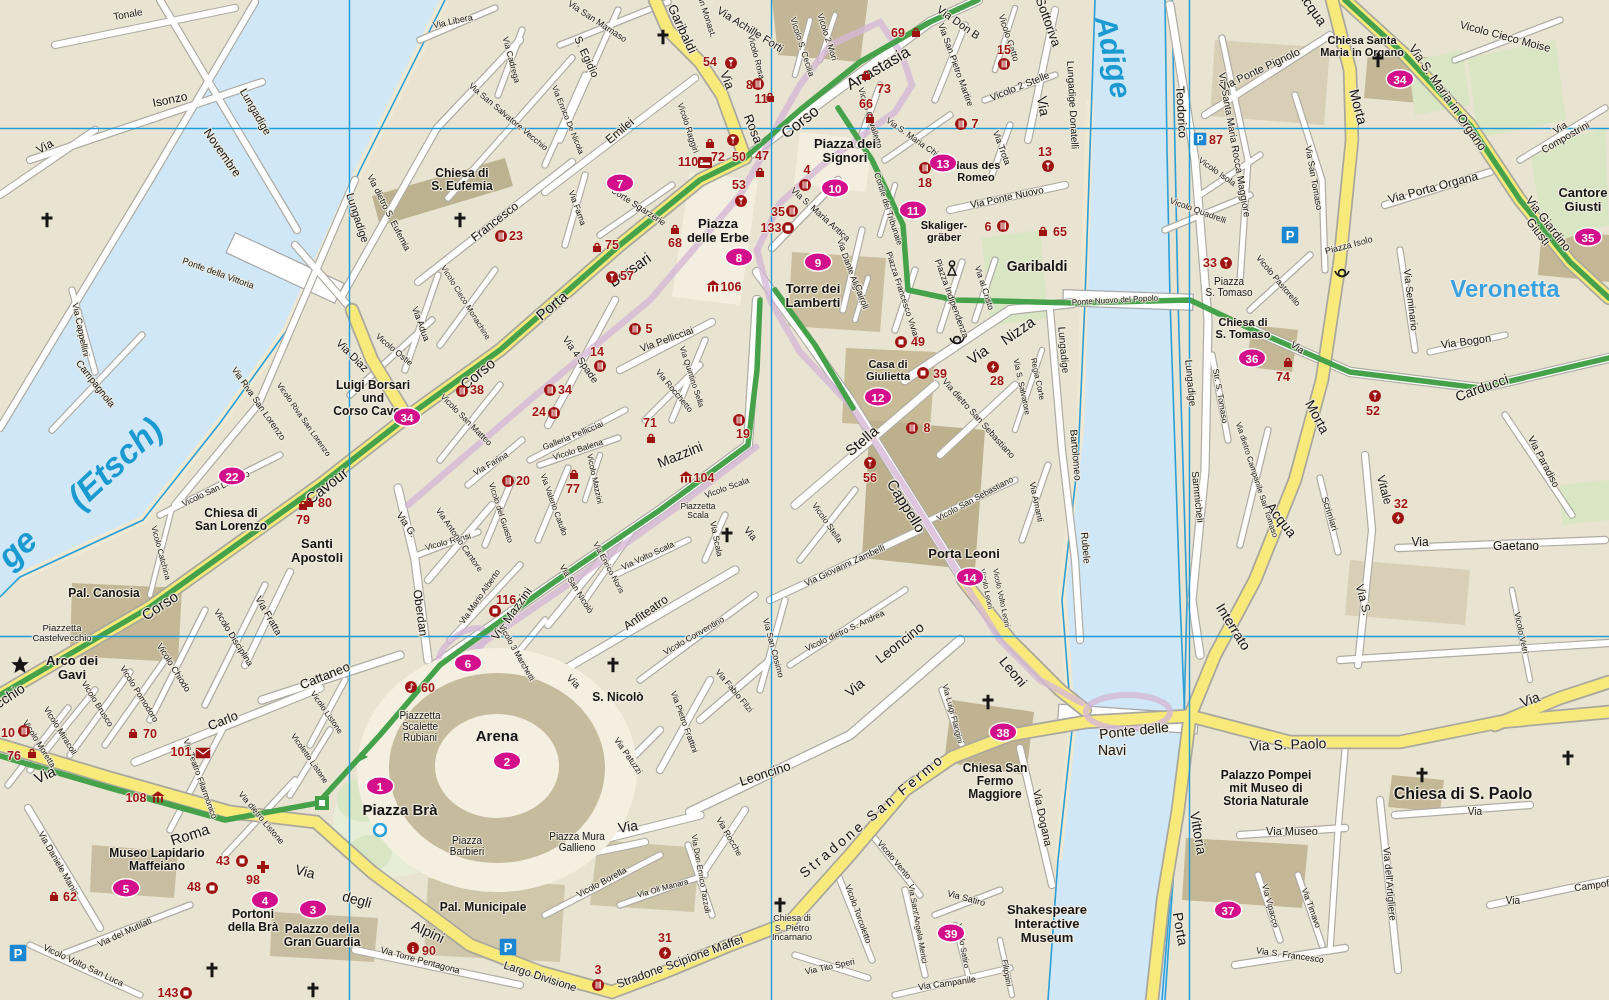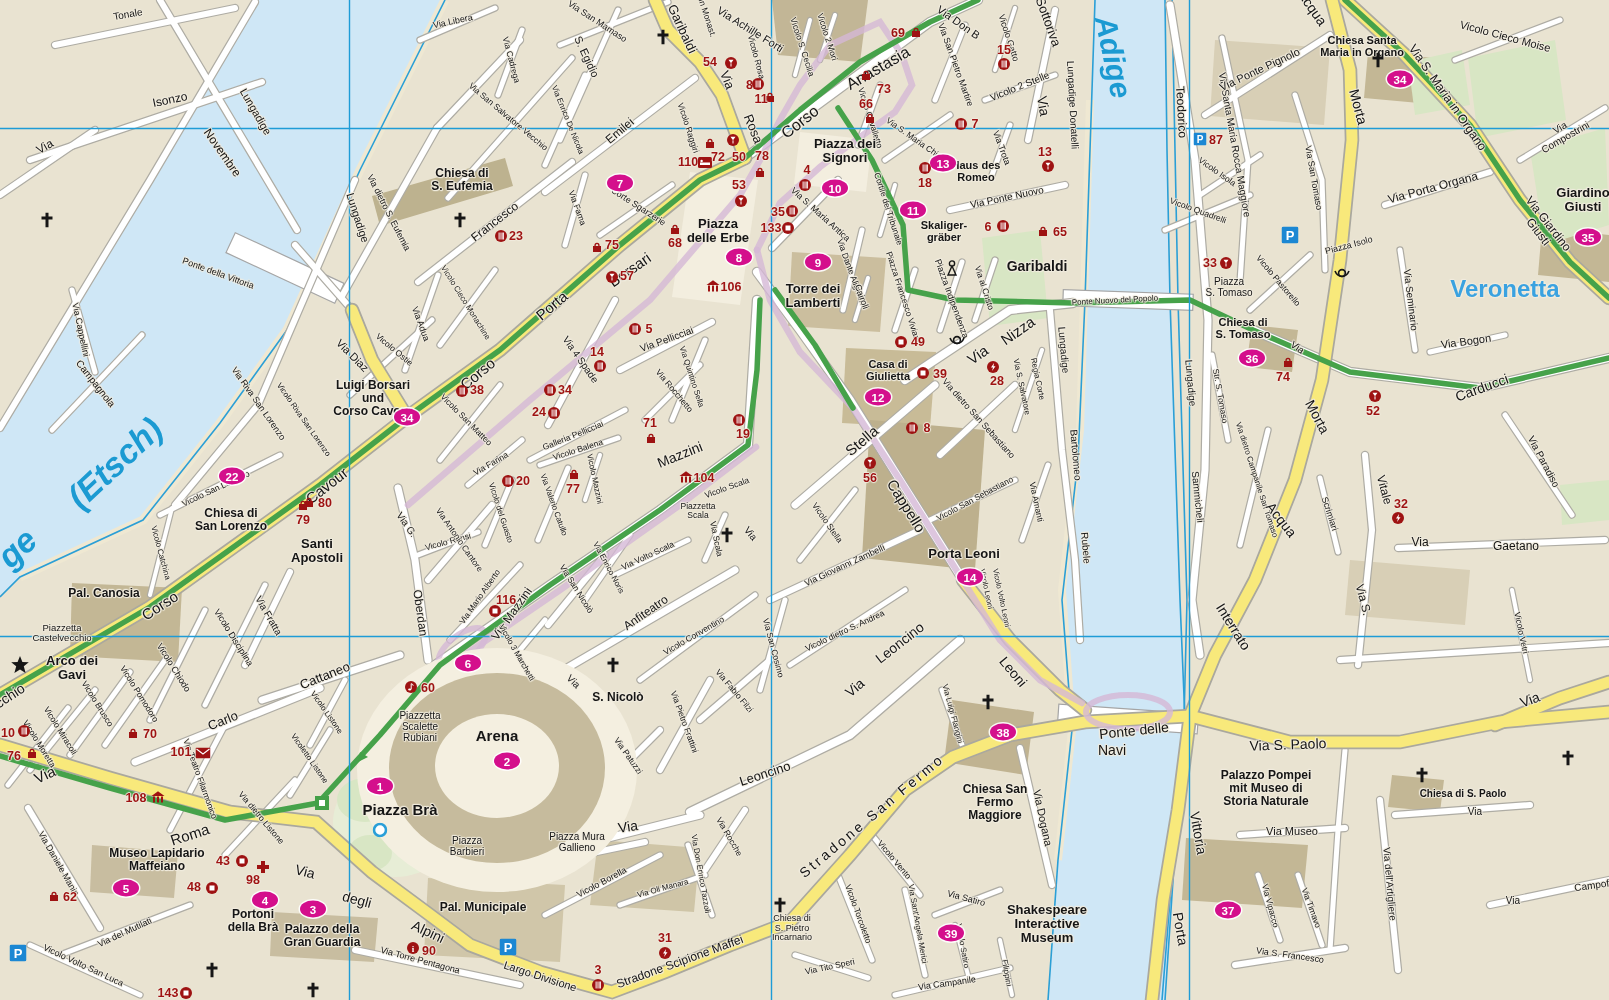--- a/index.html
+++ b/index.html
@@ -640,33 +640,33 @@
       <div class="lbl bold" style="left: 157px; top: 860px; font-size: 12px; transform: translate(-50%, -50%) rotate(0deg);">Museo Lapidario
 Maffeiano</div>
       <div class="lbl bold" style="left: 253px; top: 921px; font-size: 12px; transform: translate(-50%, -50%) rotate(0deg);">Portoni
 della Brà</div>
       <div class="lbl bold" style="left: 322px; top: 936px; font-size: 12px; transform: translate(-50%, -50%) rotate(0deg);">Palazzo della
 Gran Guardia</div>
       <div class="lbl bold" style="left: 483px; top: 907px; font-size: 12px; transform: translate(-50%, -50%) rotate(0deg);">Pal. Municipale</div>
       <div class="lbl" style="left: 792px; top: 929px; font-size: 9px; transform: translate(-50%, -50%) rotate(0deg);">Chiesa di
 S. Pietro
 Incarnario</div>
-      <div class="lbl bold" style="left: 995px; top: 802px; font-size: 12px; transform: translate(-50%, -50%) rotate(0deg);">Chiesa San
+      <div class="lbl bold" style="left: 995px; top: 781px; font-size: 12px; transform: translate(-50%, -50%) rotate(0deg);">Chiesa San
 Fermo
 Maggiore</div>
       <div class="lbl bold" style="left: 1047px; top: 924px; font-size: 13px; transform: translate(-50%, -50%) rotate(0deg);">Shakespeare
 Interactive
 Museum</div>
       <div class="lbl bold" style="left: 1266px; top: 788px; font-size: 12px; transform: translate(-50%, -50%) rotate(0deg);">Palazzo Pompei
 mit Museo di
 Storia Naturale</div>
-      <div class="lbl bold" style="left: 1463px; top: 794px; font-size: 10px; transform: translate(-50%, -50%) rotate(0deg);">Chiesa di S. Paolo</div>
+      <div class="lbl bold" style="left: 1463px; top: 794px; font-size: 16px; transform: translate(-50%, -50%) rotate(0deg);">Chiesa di S. Paolo</div>
       <div class="lbl bold" style="left: 1362px; top: 47px; font-size: 11px; transform: translate(-50%, -50%) rotate(0deg);">Chiesa Santa
 Maria in Organo</div>
-      <div class="lbl bold" style="left: 1583px; top: 200px; font-size: 13px; transform: translate(-50%, -50%) rotate(0deg);">Giardino
+      <div class="lbl bold" style="left: 1583px; top: 200px; font-size: 13px; transform: translate(-50%, -50%) rotate(0deg);">Cantore
 Giusti</div>
       <div class="lbl" style="left: 1229px; top: 288px; font-size: 10px; transform: translate(-50%, -50%) rotate(0deg);">Piazza
 S. Tomaso</div>
       <div class="lbl bold" style="left: 1243px; top: 329px; font-size: 11px; transform: translate(-50%, -50%) rotate(0deg);">Chiesa di
 S. Tomaso</div>
       <div class="lbl bold" style="left: 1113px; top: 57px; font-size: 30px; color: rgb(27, 154, 210); font-style: italic; transform: translate(-50%, -50%) rotate(78deg); text-shadow: none;">Adige</div>
       <div class="lbl bold" style="left: 115px; top: 463px; font-size: 34px; color: rgb(27, 154, 210); font-style: italic; transform: translate(-50%, -50%) rotate(-43deg); text-shadow: none;">(Etsch)</div>
       <div class="lbl bold" style="left: 17px; top: 548px; font-size: 34px; color: rgb(27, 154, 210); font-style: italic; transform: translate(-50%, -50%) rotate(-43deg); text-shadow: none;">ge</div>
       <div class="lbl bold" style="left: 1505px; top: 289px; font-size: 24px; color: rgb(58, 162, 224); transform: translate(-50%, -50%);">Veronetta</div>
       <div class="marker" style="left: 380px; top: 786px;">1</div>
@@ -754,21 +754,21 @@
       <div class="micon" style="left: 710px; top: 143px;"><svg width="13" height="13">
           <path d="M2.5,5.5 h8 v6 h-8 z" fill="#9e1212"></path>
           <path d="M4.5,5.5 a2,2.6 0 0 1 4,0" stroke="#9e1212" stroke-width="1.3" fill="none"></path>
         </svg></div>
       <div class="poi" style="left: 739px; top: 157px;">50</div>
       <div class="micon" style="left: 733px; top: 140px;"><svg width="13" height="13">
           <circle cx="6.5" cy="6.5" r="6" fill="#9e1212"></circle>
           <path d="M4,3.2 L6.5,6.8 L9,3.2 z" fill="#fff"></path>
           <line x1="6.5" y1="6.8" x2="6.5" y2="10" stroke="#fff" stroke-width="1"></line>
         </svg></div>
-      <div class="poi" style="left: 762px; top: 156px;">78</div>
+      <div class="poi" style="left: 762px; top: 156px;">47</div>
       <div class="micon" style="left: 760px; top: 172px;"><svg width="13" height="13">
           <path d="M2.5,5.5 h8 v6 h-8 z" fill="#9e1212"></path>
           <path d="M4.5,5.5 a2,2.6 0 0 1 4,0" stroke="#9e1212" stroke-width="1.3" fill="none"></path>
         </svg></div>
       <div class="poi" style="left: 739px; top: 185px;">53</div>
       <div class="micon" style="left: 741px; top: 201px;"><svg width="13" height="13">
           <circle cx="6.5" cy="6.5" r="6" fill="#9e1212"></circle>
           <path d="M4,3.2 L6.5,6.8 L9,3.2 z" fill="#fff"></path>
           <line x1="6.5" y1="6.8" x2="6.5" y2="10" stroke="#fff" stroke-width="1"></line>
         </svg></div>

